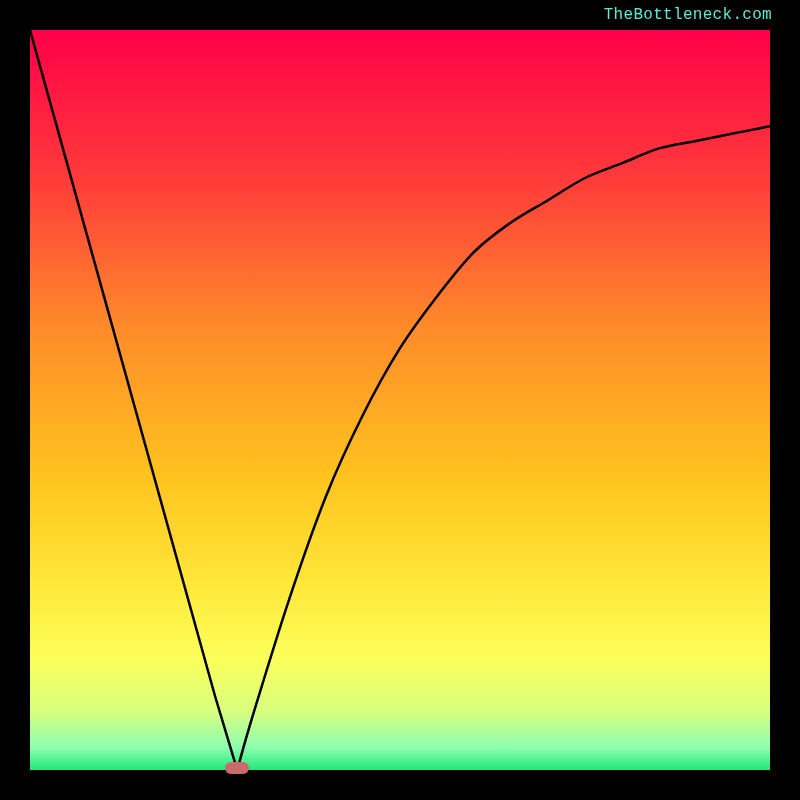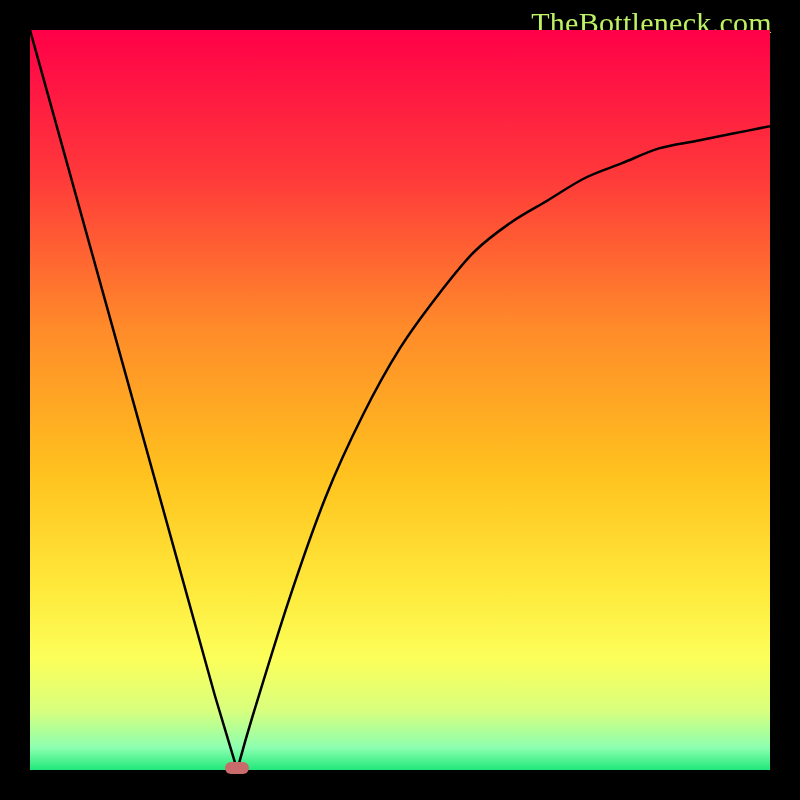--- a/index.html
+++ b/index.html
@@ -30,23 +30,23 @@
     position: absolute;
     top: 0;
     left: 0;
     width: 100%;
     height: 100%;
   }
   .watermark {
     position: absolute;
     top: 6px;
     right: 28px;
-    color: #bef264;
-    font-family: Liberation Serif, serif;
-    font-size: 30px;
+    color: #5eead4;
+    font-family: Liberation Mono, monospace;
+    font-size: 16px;
     font-weight: 500;
     letter-spacing: 0.3px;
   }
   .marker {
     position: absolute;
     width: 24px;
     height: 12px;
     background: #c96b6b;
     border-radius: 6px;
   }

